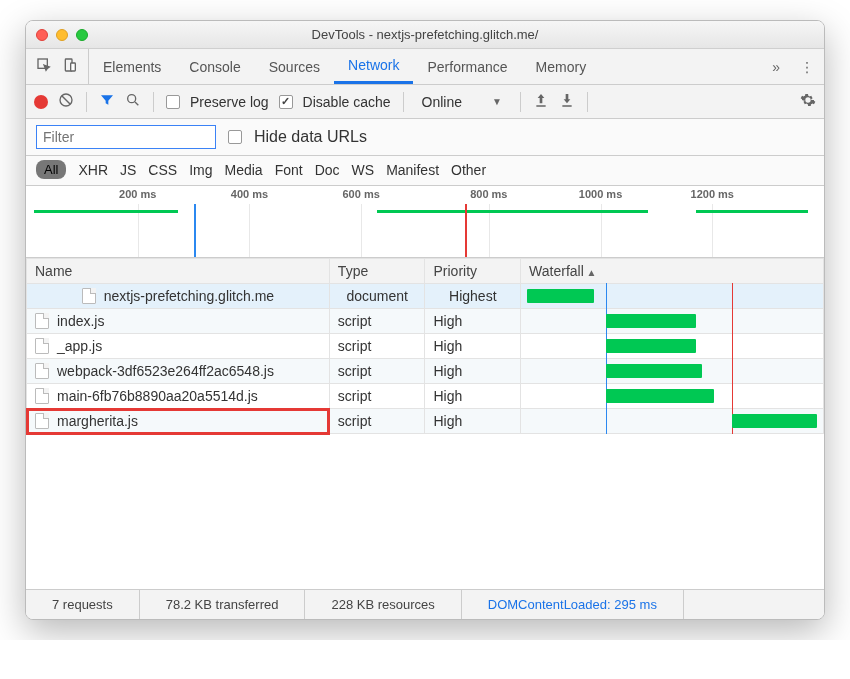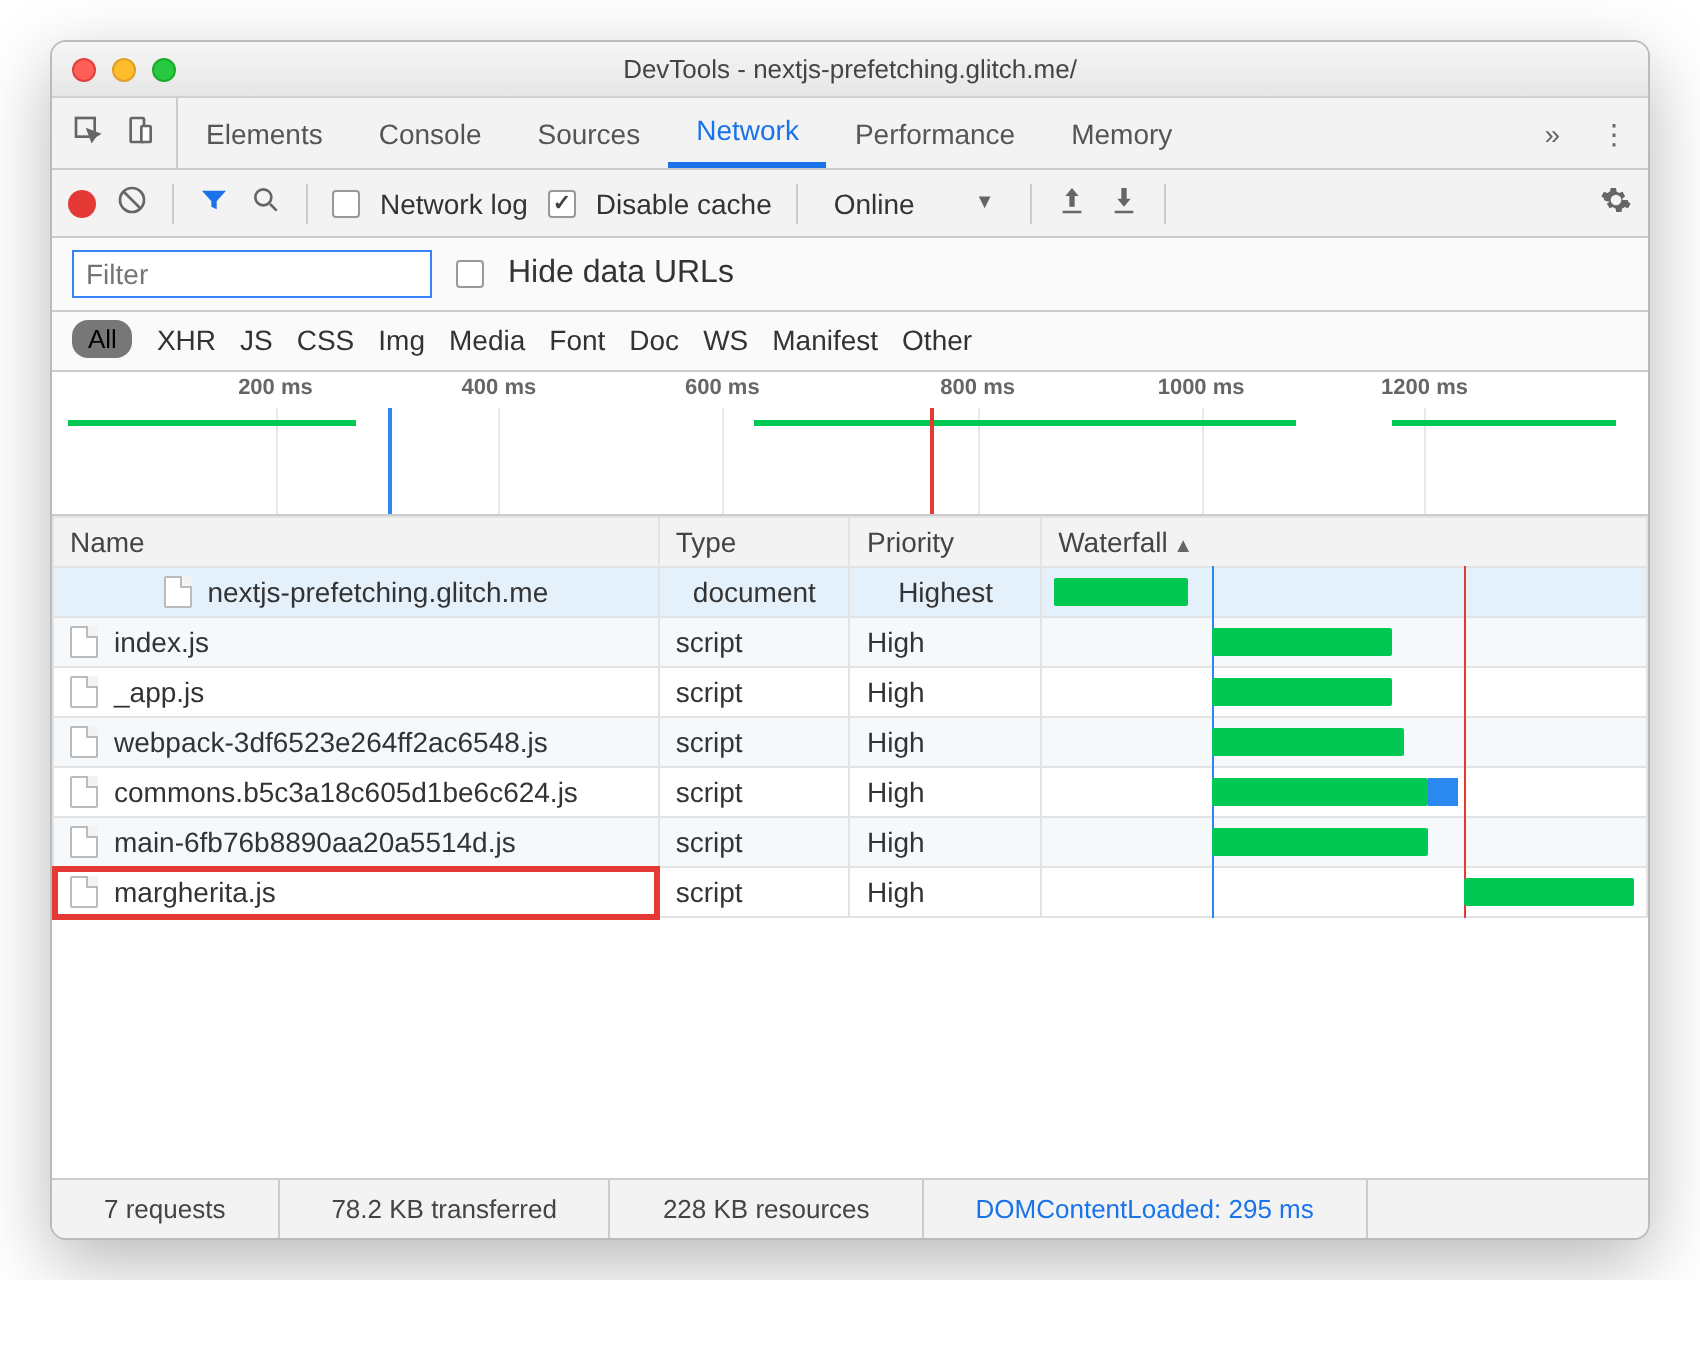--- a/index.html
+++ b/index.html
@@ -166,21 +166,21 @@
       </svg>
     </span>
     <span>
       <svg class="icon-svg" viewBox="0 0 24 24" fill="none" stroke="#666" stroke-width="2">
         <circle cx="10" cy="10" r="6"></circle>
           <path d="M15 15l5 5"></path>
       </svg>
     </span>
     <span class="sep"></span>
     <span class="checkbox"></span>
-    <span>Network log</span>
+    <span>Preserve log</span>
     <span class="checkbox checked"></span>
     <span>Disable cache</span>
     <span class="sep"></span>
     <span class="online-sel">
       <span>Online</span>
       <span class="tri-down">▼</span>
     </span>
     <span class="sep"></span>
     <span>
       <svg class="icon-svg" viewBox="0 0 24 24" fill="#666">
@@ -298,33 +298,20 @@
             <td>High</td>
             <td style="padding: 0px;">
               <div class="wf-cell">
                 <div class="wf-vline" style="left: 28%; background: rgb(43, 136, 240);"></div>
                 <div class="wf-vline" style="left: 70%; background: rgb(229, 57, 53);"></div>
                 <div class="wf-bar" style="left: 28%; width: 32%;"></div>
               </div>
             </td>
           </tr>
           <tr>
-            <td class="namecell"><span class="file-ico"></span><span>commons.b5c3a18c605d1be6c624.js</span></td>
-            <td>script</td>
-            <td>High</td>
-            <td style="padding: 0px;">
-              <div class="wf-cell">
-                <div class="wf-vline" style="left: 28%; background: rgb(43, 136, 240);"></div>
-                <div class="wf-vline" style="left: 70%; background: rgb(229, 57, 53);"></div>
-                <div class="wf-bar" style="left: 28%; width: 36%;"></div>
-                <div class="wf-bar-blue" style="left: 64%; width: 5%;"></div>
-              </div>
-            </td>
-          </tr>
-          <tr>
             <td class="namecell"><span class="file-ico"></span><span>main-6fb76b8890aa20a5514d.js</span></td>
             <td>script</td>
             <td>High</td>
             <td style="padding: 0px;">
               <div class="wf-cell">
                 <div class="wf-vline" style="left: 28%; background: rgb(43, 136, 240);"></div>
                 <div class="wf-vline" style="left: 70%; background: rgb(229, 57, 53);"></div>
                 <div class="wf-bar" style="left: 28%; width: 36%;"></div>
               </div>
             </td>

